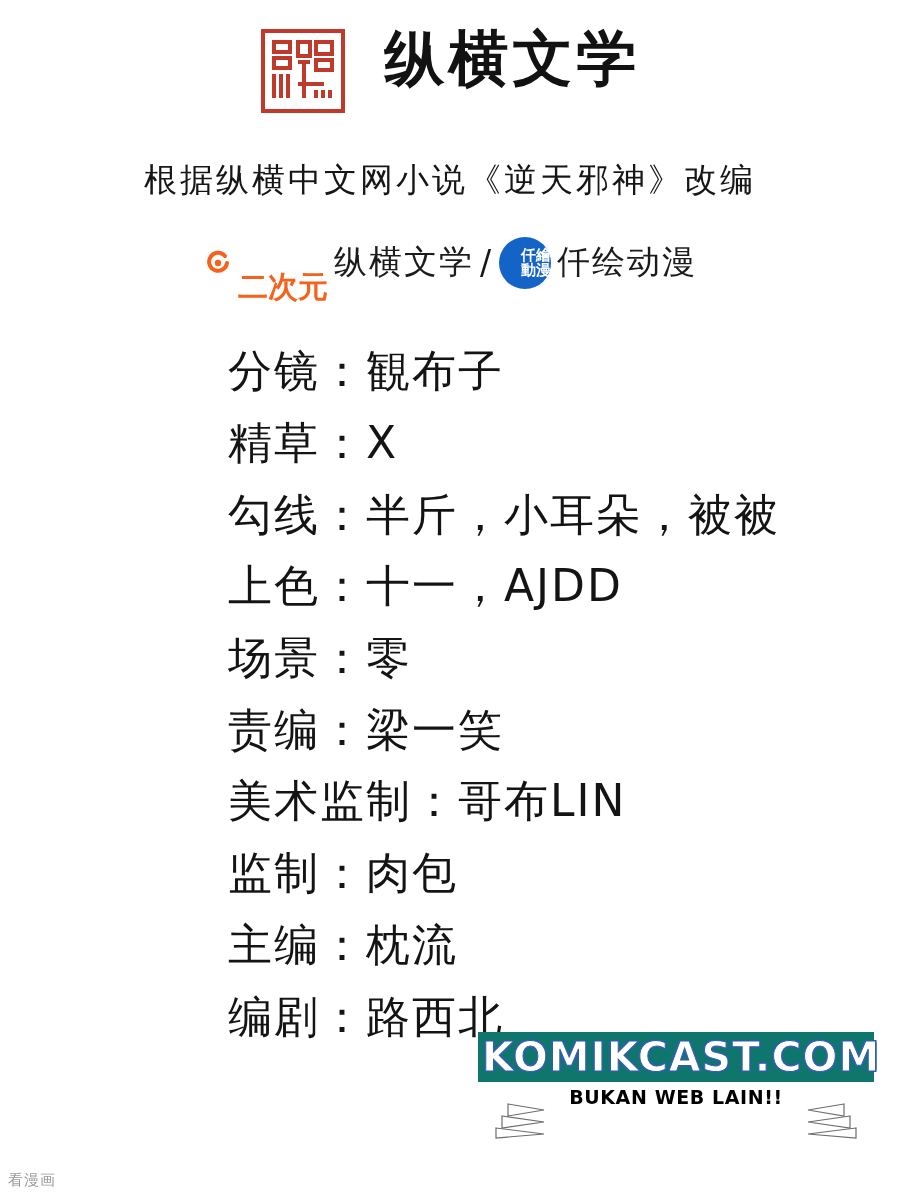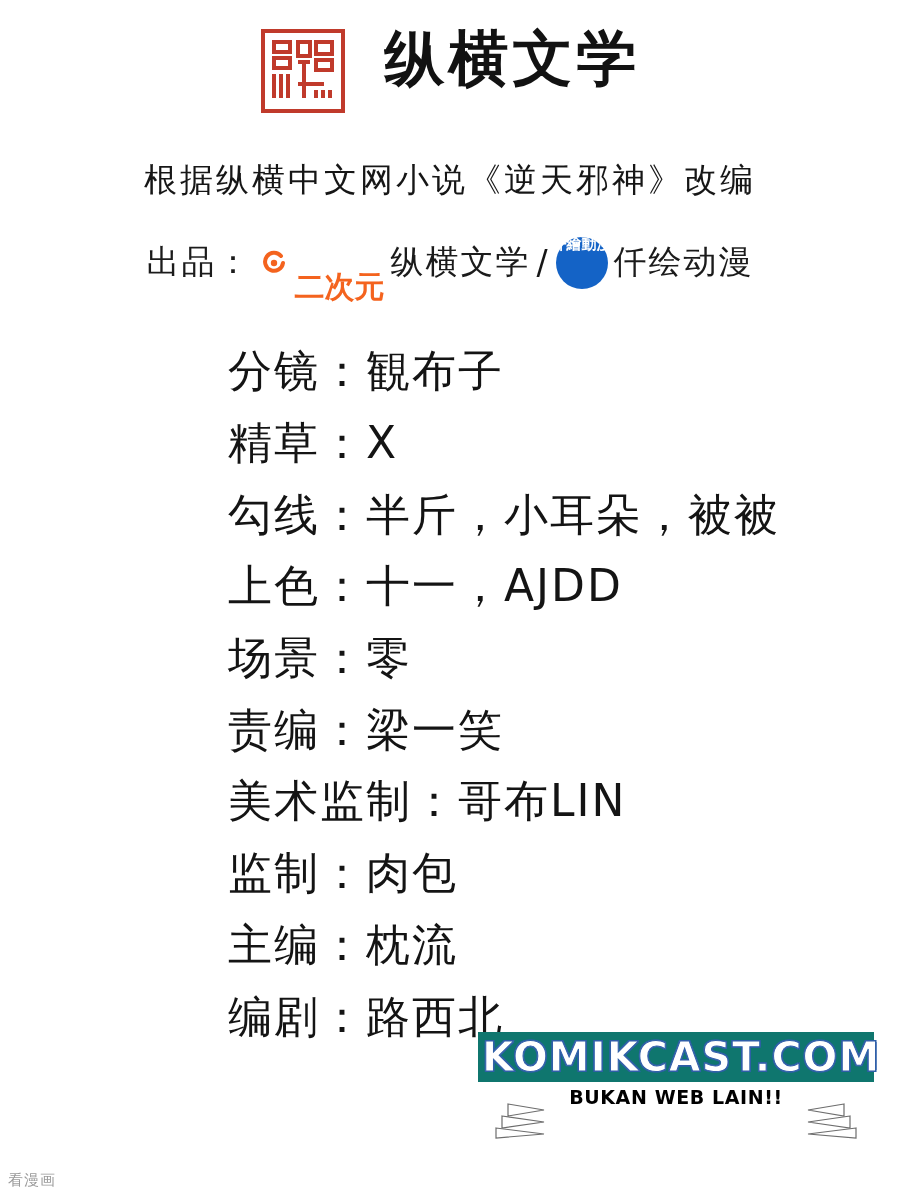--- a/index.html
+++ b/index.html
@@ -103,22 +103,22 @@
   }
 
   
   .logo-qh {
     width: 52px;
     height: 52px;
     border-radius: 50%;
     background: #1463c6;
     color: #ffffff;
     display: inline-flex;
-    flex-direction: row;
-    align-items: flex-start;
+    flex-direction: column;
+    align-items: flex-end;
     justify-content: center;
     line-height: 1.02;
     font-family: "DejaVu Sans", sans-serif;
     font-size: 15px;
     font-weight: 700;
     letter-spacing: 0;
     transform: translateY(1px);
     flex: 0 0 auto;
   }
   .logo-qh span { display: block; }
@@ -225,21 +225,20 @@
         </g>
       </svg>
     </span>
     <div class="brand-title">纵横文学</div>
   </div>
 
   <div class="credit-lines">
     <div class="credit-line">根据纵横中文网小说《逆天邪神》改编</div>
 
     <div class="producer-line">
-      <span class="producer-label">出品：</span>
 
       <span class="logo-ecy">
         <span class="swirl">
           <svg viewBox="0 0 30 30" width="30" height="30" aria-hidden="true">
             <path d="M22 8a9 9 0 1 0 2 7" fill="none" stroke="#f4631e" stroke-width="4" stroke-linecap="round"></path>
             <circle cx="15" cy="15" r="3.2" fill="#f4631e"></circle>
           </svg>
         </span>
         <span class="ecy-text">二次元</span>
       </span>

